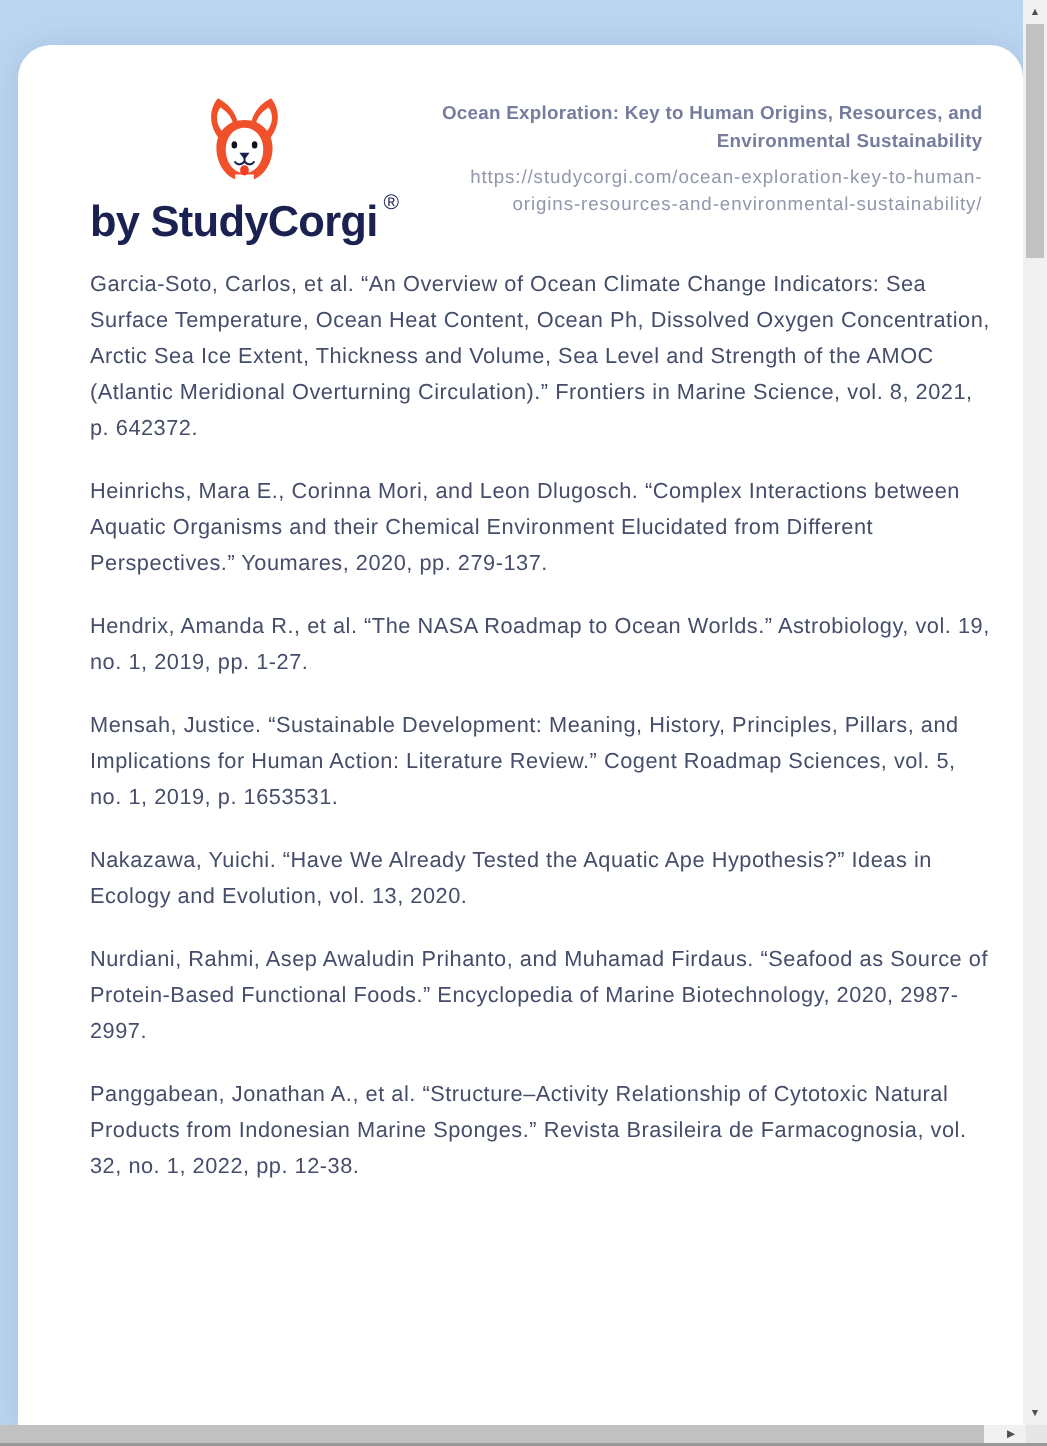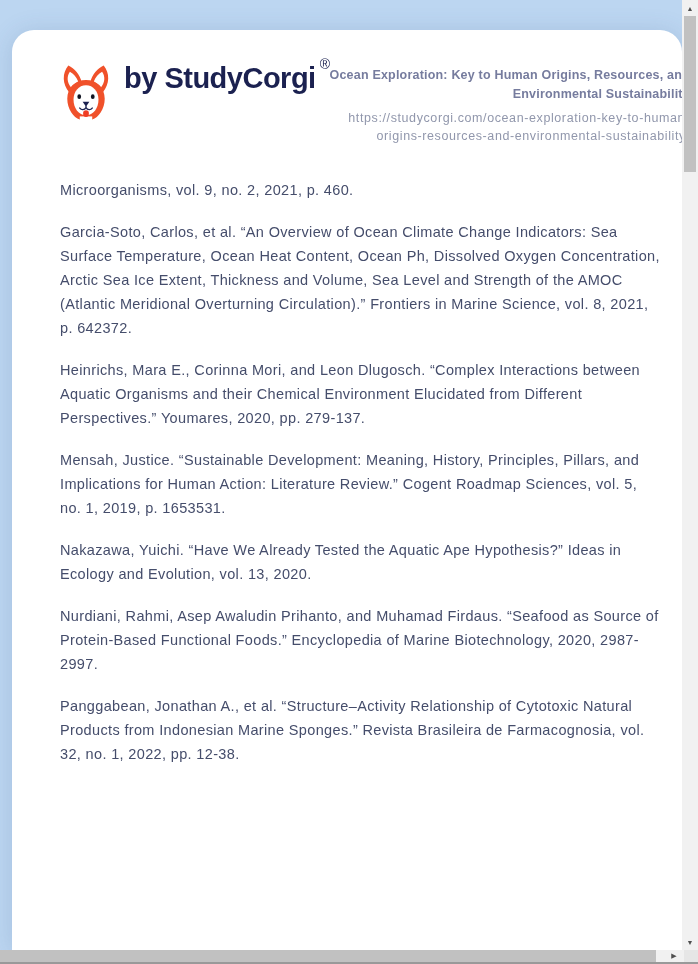--- a/index.html
+++ b/index.html
@@ -11,21 +11,21 @@
   .card{
     position:absolute;left:12px;top:30px;width:670px;height:920px;
     background:#ffffff;border-radius:22px 22px 0 0;
     box-shadow:0 2px 24px rgba(60,90,140,.18);
   }
   .header{
     position:absolute;left:0;top:0;right:0;height:118px;
     display:flex;justify-content:space-between;align-items:flex-start;
     padding:34px 27px 0 48px;box-sizing:border-box;
   }
-  .logo{display:flex;align-items:flex-start;gap:12px;}
+  .logo{display:flex;align-items:center;gap:12px;flex-direction:column;}
   .logo svg{display:block;}
   .brand{
     font-size:29px;font-weight:bold;letter-spacing:-0.5px;color:#1b2150;
     white-space:nowrap;line-height:1;
   }
   .reg{
     font-size:14px;font-weight:normal;color:#1b2150;
     vertical-align:top;position:relative;top:-7px;margin-left:4px;
   }
   .titleblock{text-align:right;padding-top:2px;}
@@ -118,23 +118,23 @@
         </div>
         <div class="urlblock">
           <div class="url-line">https://studycorgi.com/ocean-exploration-key-to-human-</div>
           <div class="url-line">origins-resources-and-environmental-sustainability/</div>
         </div>
       </div>
 
     </div>
 
     <div class="refs">
-        <p class="citation"><span>Microorganisms, vol. 9, no. 2, 2021, p. 460.</span></p>
         <p class="citation"><span>Garcia-Soto, Carlos, et al. “An Overview of Ocean Climate Change Indicators: Sea Surface Temperature, Ocean Heat Content, Ocean Ph, Dissolved Oxygen Concentration, Arctic Sea Ice Extent, Thickness and Volume, Sea Level and Strength of the AMOC (Atlantic Meridional Overturning Circulation).” </span><span class="it">Frontiers in Marine Science</span><span>, vol. 8, 2021, p. 642372.</span></p>
         <p class="citation"><span>Heinrichs, Mara E., Corinna Mori, and Leon Dlugosch. “Complex Interactions between Aquatic Organisms and their Chemical Environment Elucidated from Different Perspectives.” </span><span class="it">Youmares</span><span>, 2020, pp. 279-137.</span></p>
+        <p class="citation"><span>Hendrix, Amanda R., et al. “The NASA Roadmap to Ocean Worlds.” </span><span class="it">Astrobiology</span><span>, vol. 19, no. 1, 2019, pp. 1-27.</span></p>
         <p class="citation"><span>Mensah, Justice. “Sustainable Development: Meaning, History, Principles, Pillars, and Implications for Human Action: Literature Review.” </span><span class="it">Cogent Roadmap Sciences</span><span>, vol. 5, no. 1, 2019, p. 1653531.</span></p>
         <p class="citation"><span>Nakazawa, Yuichi. “Have We Already Tested the Aquatic Ape Hypothesis?” </span><span class="it">Ideas in Ecology and Evolution</span><span>, vol. 13, 2020.</span></p>
         <p class="citation"><span>Nurdiani, Rahmi, Asep Awaludin Prihanto, and Muhamad Firdaus. “Seafood as Source of Protein-Based Functional Foods.” </span><span class="it">Encyclopedia of Marine Biotechnology</span><span>, 2020, 2987-2997.</span></p>
         <p class="citation"><span>Panggabean, Jonathan A., et al. “Structure–Activity Relationship of Cytotoxic Natural Products from Indonesian Marine Sponges.” Revista Brasileira de Farmacognosia, vol. 32, no. 1, 2022, pp. 12-38.</span></p>
       </div>
 
   </div>
 
   <div class="vscroll">
     <div class="sbtn vup">

